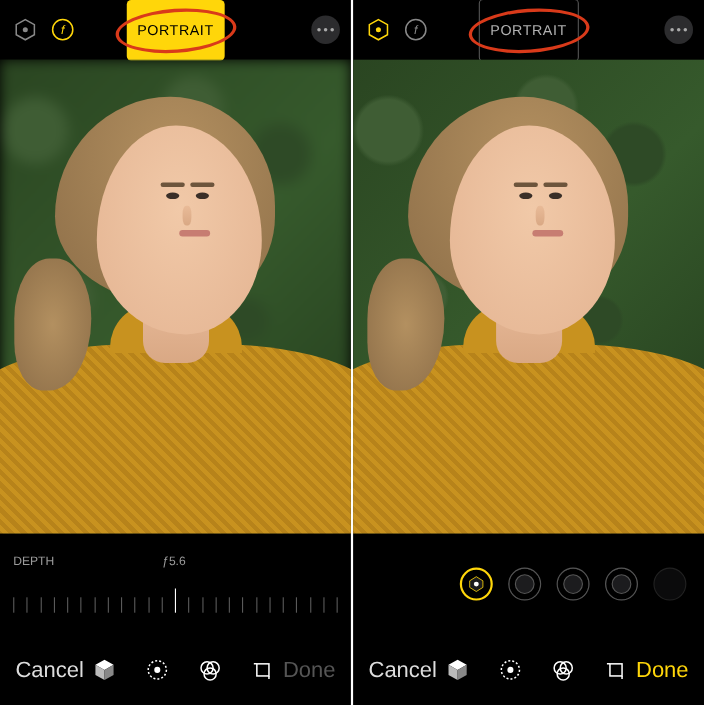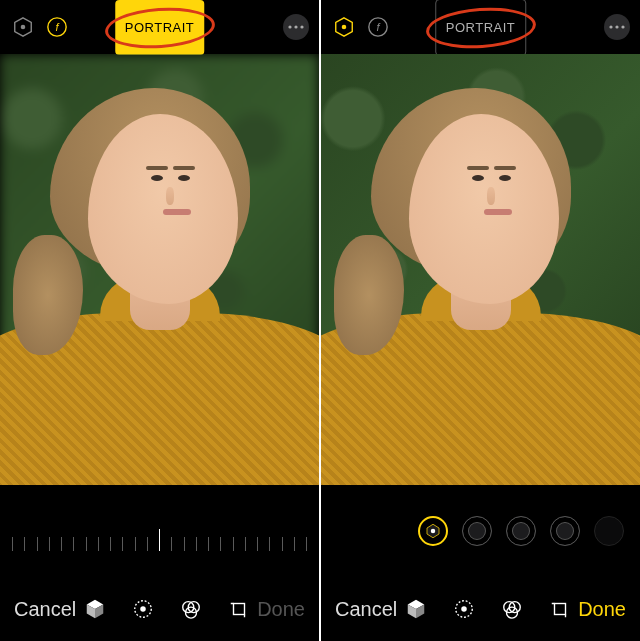--- a/index.html
+++ b/index.html
@@ -109,20 +109,25 @@
             <div class="brow r"></div>
           <div class="eye l"></div>
             <div class="eye r"></div>
           <div class="nose"></div>
             <div class="mouth"></div>
         </div>
       </div>
     </div>
 
     <div class="mid">
+      <div class="depthrow">
+        <span>DEPTH</span>
+        <span>ƒ5.6</span>
+        <span style="width:40px"></span>
+      </div>
       <div class="ruler">
         <span class="tick"></span>
           <span class="tick"></span>
           <span class="tick"></span>
           <span class="tick"></span>
           <span class="tick"></span>
           <span class="tick"></span>
           <span class="tick"></span>
           <span class="tick"></span>
           <span class="tick"></span>

